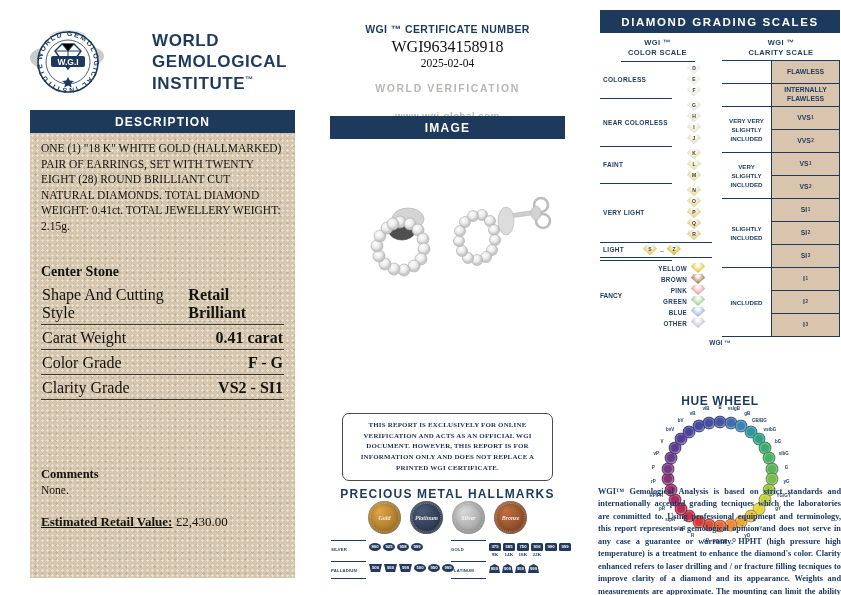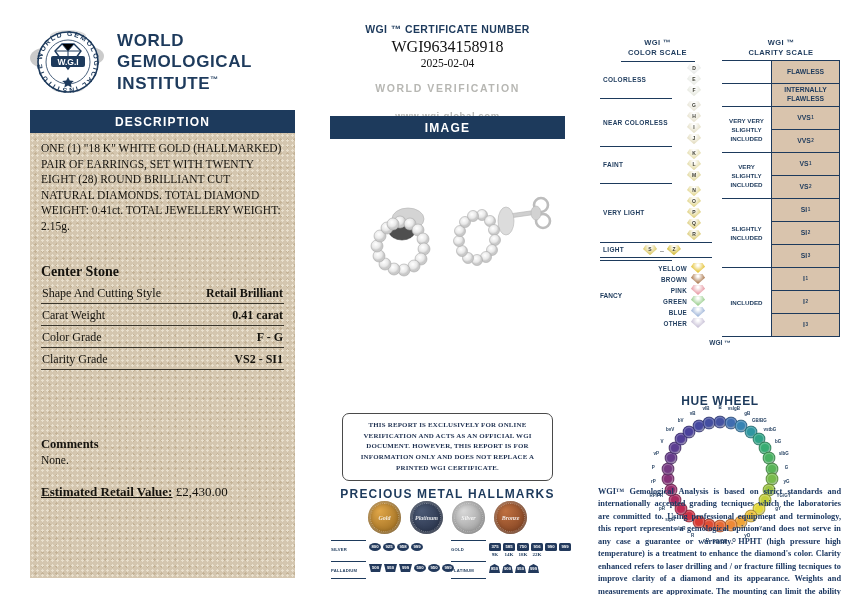--- a/index.html
+++ b/index.html
@@ -1,35 +1,35 @@
 <!DOCTYPE html>
 <html><head>
 <meta charset="utf-8">
 <style>
   html,body{margin:0;padding:0;background:#fff;}
   .page{position:relative;width:841px;height:595px;background:#ffffff;overflow:hidden;
         font-family:"Liberation Sans",sans-serif;color:#1d3a5c;}
   
   .brand{position:absolute;left:28px;top:22px;width:268px;display:flex;align-items:center;gap:9px;}
-  .brand-name{font-weight:bold;font-size:17px;line-height:1.24;color:#1d3a5c;letter-spacing:.6px;}
+  .brand-name{font-weight:bold;font-size:17px;line-height:1.24;color:#1d3a5c;letter-spacing:.6px;margin-left:35px;}
   .brand-name sup{font-size:8px;}
   .bar{background:#1d3a5c;color:#fff;font-weight:bold;font-size:12px;letter-spacing:1.2px;
        display:flex;align-items:center;justify-content:center;height:23px;}
   .desc-bar{position:absolute;left:30px;top:110px;width:265px;}
   .paper{position:absolute;left:30px;top:133px;width:265px;height:445px;box-sizing:border-box;
          padding:8px 11px;font-family:"Liberation Serif",serif;color:#15130e;
          background-color:#d4c6af;
          background-image:radial-gradient(#e9e0ce 1.1px,rgba(0,0,0,0) 1.3px),
                           radial-gradient(#c4b397 1px,rgba(0,0,0,0) 1.2px);
          background-size:5px 5px,7px 7px;background-position:0 0,2px 3px;}
   .desc-text{font-size:11.5px;line-height:1.35;margin:0;}
   .stone-title{margin-top:30px;font-size:14px;font-weight:bold;}
   .stone-rows{margin-top:2px;}
   .stone-row{display:flex;justify-content:space-between;align-items:flex-end;
-             border-bottom:1.2px solid #3a362c;padding:4px 1px 2px;font-size:12px;}
+             border-bottom:1.2px solid #3a362c;padding:4px 1px 2px;font-size:16px;}
   .sr-value{font-weight:bold;}
   .comments-block{margin-top:67px;}
   .comments-title{font-weight:bold;font-size:12.5px;}
   .comments-value{font-size:11.5px;margin-top:2px;}
   .retail{margin-top:18px;font-size:13px;}
   .retail b{font-weight:bold;text-decoration:underline;}
   
   .cert{position:absolute;left:330px;top:23px;width:235px;text-align:center;}
   .cert-label{font-weight:bold;font-size:10.5px;letter-spacing:.4px;color:#1d3a5c;}
   .cert-num{font-family:"Liberation Serif",serif;font-size:16px;color:#111;margin-top:3px;}
@@ -354,20 +354,21 @@
               <div class="hm-stamp orb">950</div>
             </div>
             <div class="hm-stamp-wrap">
               <div class="hm-stamp orb">999</div>
             </div>
           </div>
         </div>
       </div>
   </div>
 
+  <div class="bar grading-bar">DIAMOND GRADING  SCALES</div>
 
   <div class="scales">
     <div class="color-scale">
       <div class="scale-title">
         <div>WGI ™</div>
         <div>COLOR SCALE</div>
       </div>
       <div class="title-rule"></div>
       <div class="color-groups" id="color-groups">
           <div class="color-group">

